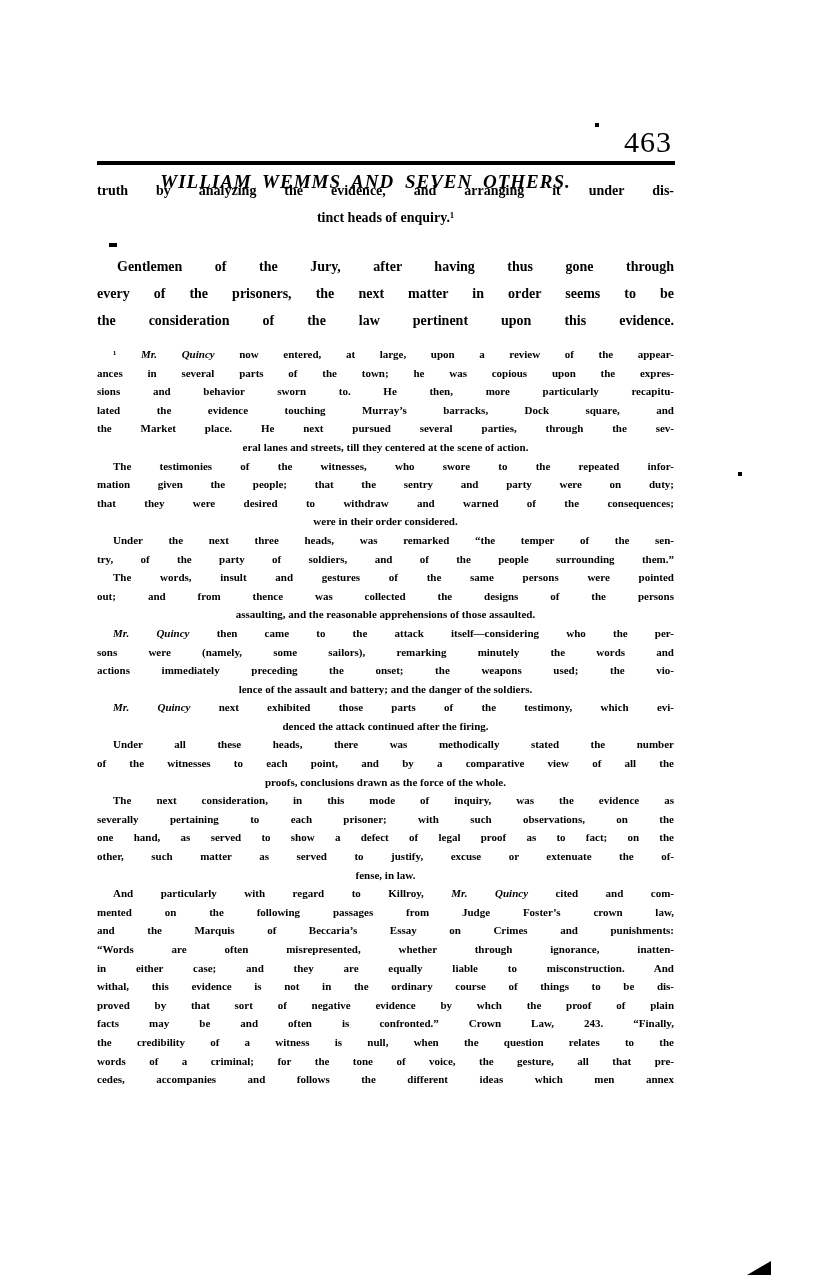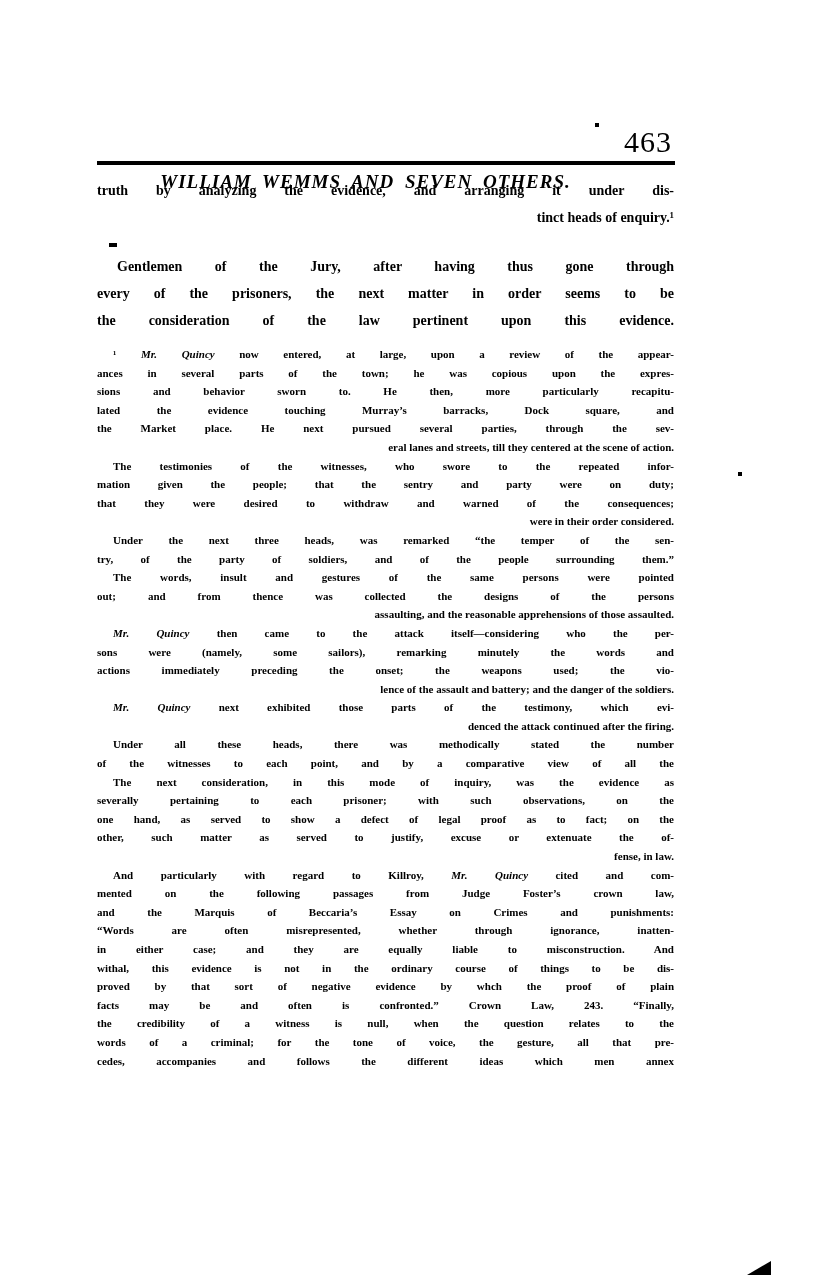--- a/index.html
+++ b/index.html
@@ -44,21 +44,21 @@
 
   
   .textcol { position: absolute; left: 97px; width: 577px; font-weight: bold; }
   .body { top: 177px; font-size: 14px; }
   .body .line { height: 27px; line-height: 27px; }
   .body .ind { padding-left: 20px; margin-top: 22px; }
   .foot { top: 345px; font-size: 11px; }
   .foot .line { height: 18.6px; line-height: 18.6px; }
   .foot .ind { padding-left: 16px; }
 
-  .line { overflow: hidden; text-align: right; white-space: nowrap; }
+  .line { overflow: hidden; text-align: center; white-space: nowrap; }
   .line.j { text-align: justify; white-space: normal; }
   .line.j::after { content: ""; display: inline-block; width: 100%; height: 0; }
 
   
   .artifact { position: absolute; background: #000; }
   .artifact.triangle { clip-path: polygon(0 100%, 100% 0, 100% 100%); }
 </style>
 </head>
 <body>
 
@@ -96,20 +96,21 @@
       <div class="line j"><span>out; and from thence was collected the designs of the persons</span></div>
       <div class="line"><span>assaulting, and the reasonable apprehensions of those assaulted.</span></div>
       <div class="line j ind"><i>Mr. Quincy</i><span> then came to the attack itself—considering who the per-</span></div>
       <div class="line j"><span>sons were (namely, some sailors), remarking minutely the words and</span></div>
       <div class="line j"><span>actions immediately preceding the onset; the weapons used; the vio-</span></div>
       <div class="line"><span>lence of the assault and battery; and the danger of the soldiers.</span></div>
       <div class="line j ind"><i>Mr. Quincy</i><span> next exhibited those parts of the testimony, which evi-</span></div>
       <div class="line"><span>denced the attack continued after the firing.</span></div>
       <div class="line j ind"><span>Under all these heads, there was methodically stated the number</span></div>
       <div class="line j"><span>of the witnesses to each point, and by a comparative view of all the</span></div>
+      <div class="line"><span>proofs, conclusions drawn as the force of the whole.</span></div>
       <div class="line j ind"><span>The next consideration, in this mode of inquiry, was the evidence as</span></div>
       <div class="line j"><span>severally pertaining to each prisoner; with such observations, on the</span></div>
       <div class="line j"><span>one hand, as served to show a defect of legal proof as to fact; on the</span></div>
       <div class="line j"><span>other, such matter as served to justify, excuse or extenuate the of-</span></div>
       <div class="line"><span>fense, in law.</span></div>
       <div class="line j ind"><span>And particularly with regard to Killroy, </span><i>Mr. Quincy</i><span> cited and com-</span></div>
       <div class="line j"><span>mented on the following passages from  Judge Foster’s crown law,</span></div>
       <div class="line j"><span>and the Marquis of Beccaria’s Essay on Crimes and punishments:</span></div>
       <div class="line j"><span>“Words are often misrepresented, whether through ignorance, inatten-</span></div>
       <div class="line j"><span>in either case; and they are equally liable to misconstruction.  And</span></div>

